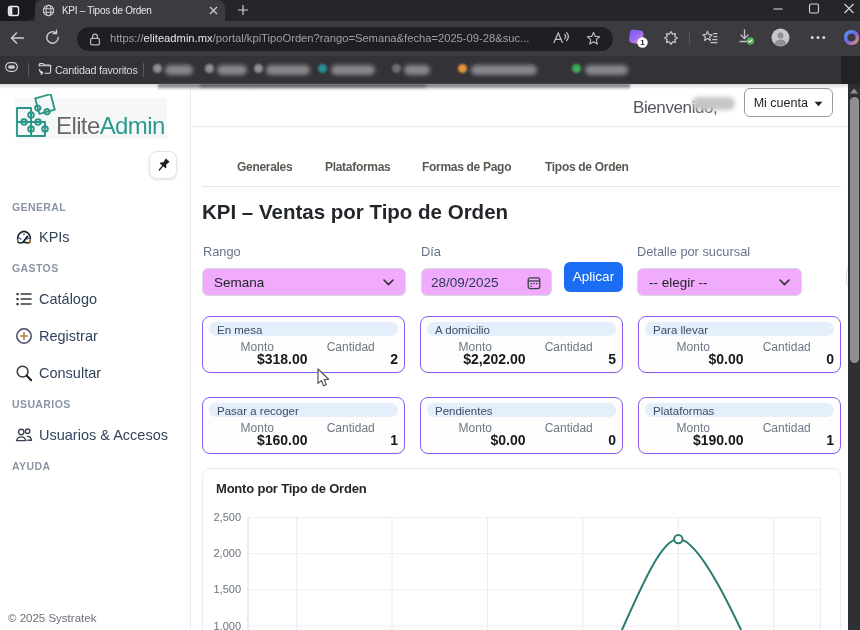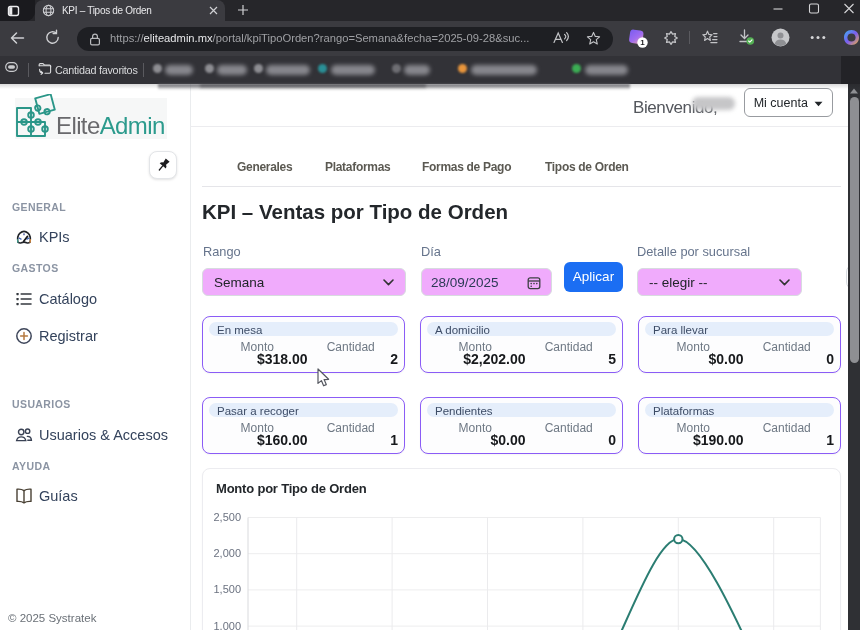--- a/index.html
+++ b/index.html
@@ -281,44 +281,42 @@
       </svg>
     <span class="lbl">Catálogo</span>
   </div>
   <div class="abs side-item" style="top:241px">
     <svg class="side-icon" viewBox="0 0 18 18">
         <circle cx="9" cy="9" r="7.2" fill="none" stroke="#3e465a" stroke-width="1.5"></circle>
         <path d="M9 5.6 V12.4 M5.6 9 H12.4" stroke="#b5793f" stroke-width="1.5" stroke-linecap="round"></path>
       </svg>
     <span class="lbl">Registrar</span>
   </div>
+  <div class="abs side-item" style="top:278px">
+    <svg class="side-icon" viewBox="0 0 18 18">
+        <circle cx="7.6" cy="7.6" r="5.4" fill="none" stroke="#35393f" stroke-width="1.5"></circle>
+        <path d="M11.8 11.8 L16.2 16.2" stroke="#1e1f22" stroke-width="2" stroke-linecap="round"></path>
+      </svg>
+    <span class="lbl">Consultar</span>
+  </div>
 
   <div class="abs sec-label" style="top:314px">USUARIOS</div>
   <div class="abs side-item" style="top:340px">
     <svg class="side-icon" viewBox="0 0 18 18">
         <g fill="none" stroke="#3a4254" stroke-width="1.4" stroke-linecap="round">
           <circle cx="6.2" cy="6" r="2.7"></circle>
           <path d="M1.6 14.6 a4.7 4.7 0 0 1 9.2 0 Z"></path>
           <circle cx="12.6" cy="5.2" r="2.2"></circle>
           <path d="M12.4 10.4 a4 4 0 0 1 4 3.8 h-3.6"></path>
         </g>
       </svg>
     <span class="lbl">Usuarios &amp; Accesos</span>
   </div>
 
   <div class="abs sec-label" style="top:376px">AYUDA</div>
-  <div class="abs side-item" style="top:401px">
-    <svg class="side-icon" viewBox="0 0 18 18">
-        <g fill="none" stroke="#494134" stroke-width="1.4" stroke-linejoin="round">
-          <path d="M9 3.6 q-2.6 -1.8 -7 -1.4 V14.4 q4.4 -.4 7 1.4 q2.6 -1.8 7 -1.4 V2.2 q-4.4 -.4 -7 1.4 Z"></path>
-          <path d="M9 3.6 V15.8"></path>
-        </g>
-      </svg>
-    <span class="lbl">Guías</span>
-  </div>
 
   <div class="abs" id="side-footer">© 2025 Systratek</div>
 </div>
 
 <div class="abs" id="welcome-text">Bienvenido,</div>
 <div class="abs" id="welcome-name"></div>
 <div class="abs" id="account-btn"><span>Mi cuenta</span> <svg width="9" height="6" viewBox="0 0 9 6" style="margin-left:3px">
       <path d="M0.5 0.8 L4.5 5.2 L8.5 0.8 Z" fill="#212529"></path>
     </svg></div>
 <div class="abs" id="hdr-divider"></div>

